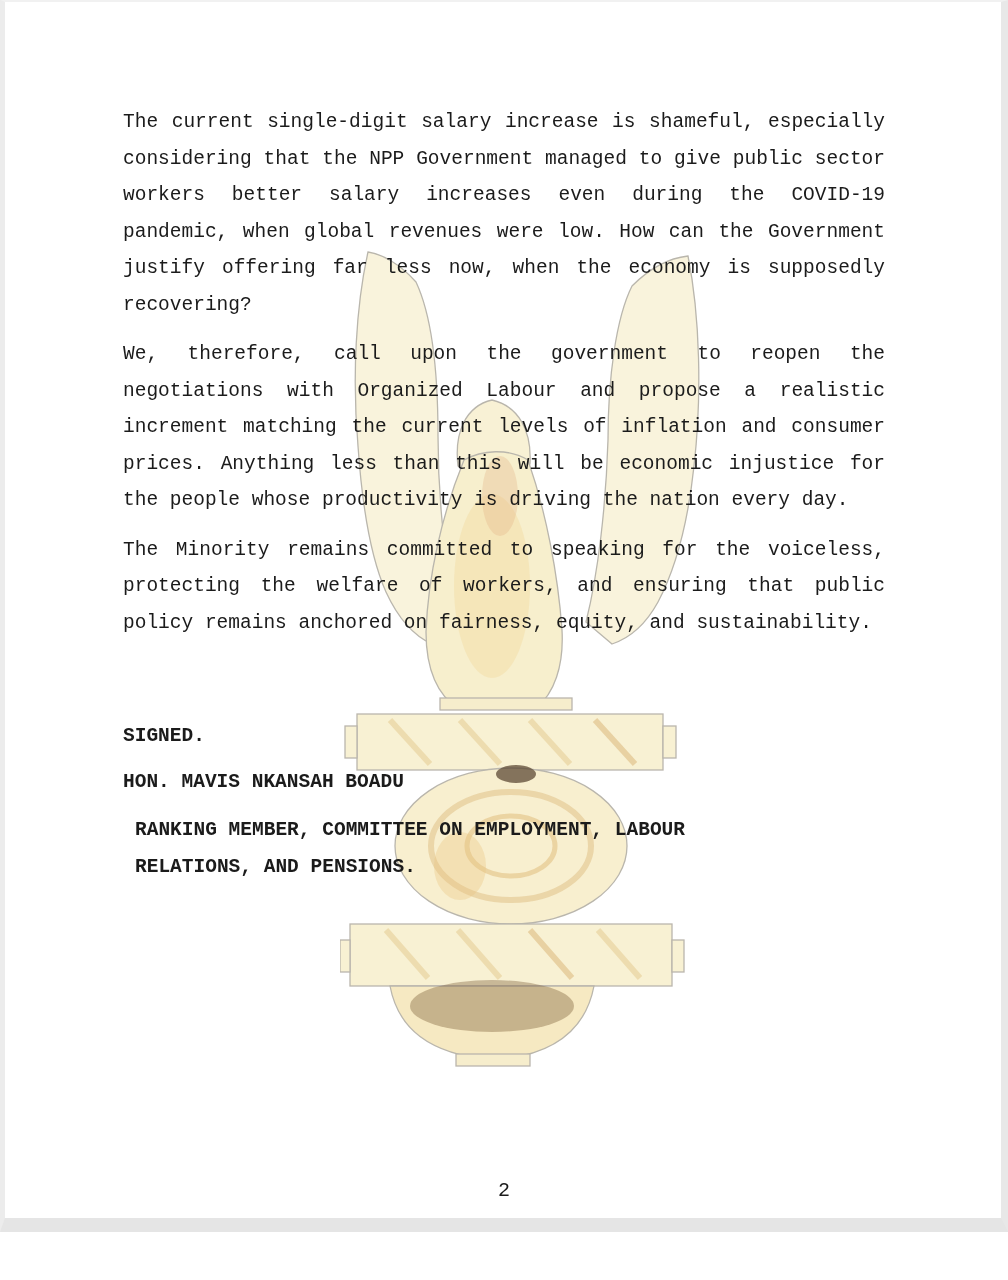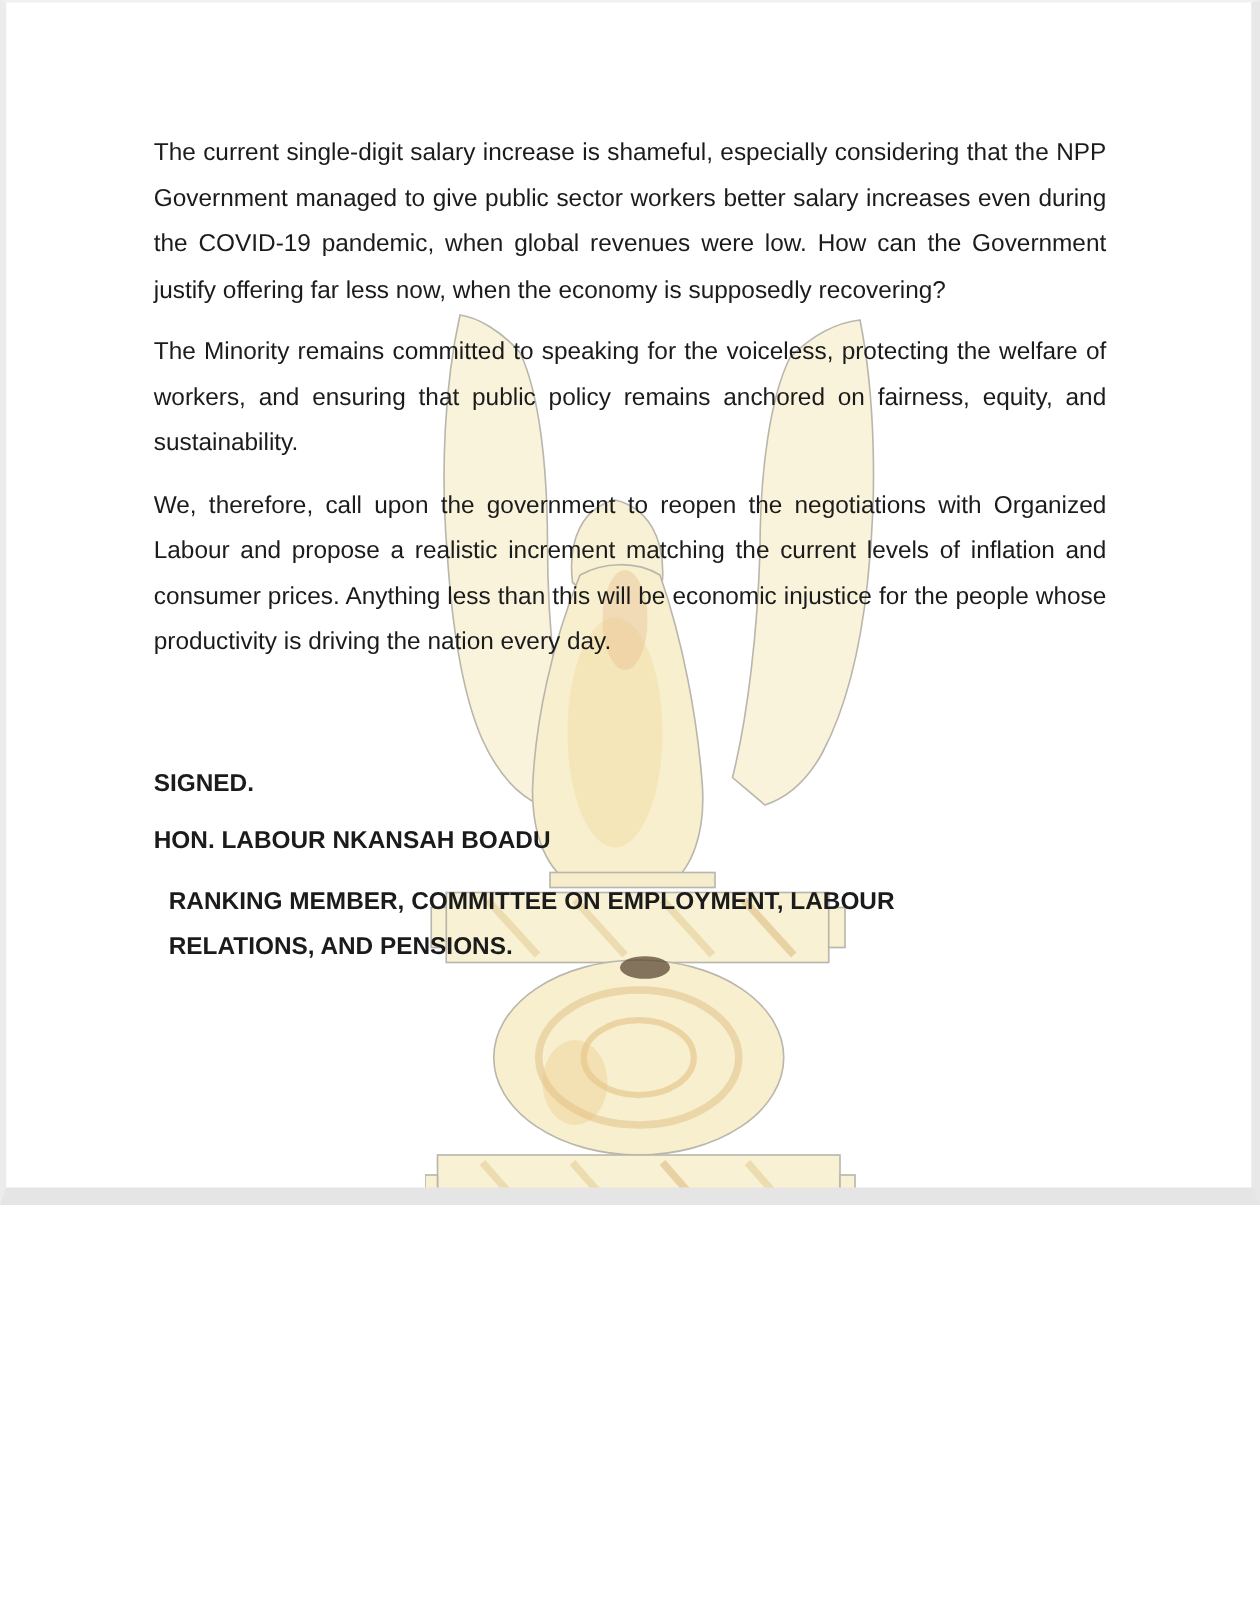--- a/index.html
+++ b/index.html
@@ -3,24 +3,24 @@
 <meta charset="utf-8">
 <style>
   html, body {
     margin: 0;
     padding: 0;
     background: #ffffff;
   }
   .page {
     position: relative;
     width: 1008px;
-    height: 964px;
+    height: 1232px;
     background: #ffffff;
     overflow: hidden;
-    font-family: Liberation Sans, sans-serif;
+    font-family: Liberation Mono, monospace;
     color: #1b1b1b;
   }
   
   .scan-frame {
     position: absolute;
     inset: 0;
     border-top: 2px solid #f1f1f1;
     border-left: 5px solid #ececec;
     border-right: 7px solid #e8e8e8;
     border-bottom: 14px solid #e5e5e5;
@@ -129,25 +129,25 @@
           <path d="M50 740 C 58 782, 88 808, 152 814 C 216 810, 246 782, 254 740 Z" fill="#f6e8bd"></path>
           <ellipse cx="152" cy="760" rx="82" ry="26" fill="#6e4b24" opacity="0.38" stroke="none"></ellipse>
           <rect x="116" y="808" width="74" height="12" fill="#f6ecc8"></rect>
         </g>
       </g>
     </svg>
   </div>
 
   <div class="content">
     <p>The current single-digit salary increase is shameful, especially considering that the NPP Government managed to give public sector workers better salary increases even during the COVID-19 pandemic, when global revenues were low. How can the Government justify offering far less now, when the economy is supposedly recovering?</p>
+    <p>We, therefore, call upon the government to reopen the negotiations with Organized Labour and propose a realistic increment matching the current levels of inflation and consumer prices. Anything less than this will be economic injustice for the people whose productivity is driving the nation every day.</p>
     <p>The Minority remains committed to speaking for the voiceless, protecting the welfare of workers, and ensuring that public policy remains anchored on fairness, equity, and sustainability.</p>
-    <p>We, therefore, call upon the government to reopen the negotiations with Organized Labour and propose a realistic increment matching the current levels of inflation and consumer prices. Anything less than this will be economic injustice for the people whose productivity is driving the nation every day.</p>
 
     <p class="sig signed">SIGNED.</p>
-    <p class="sig sig-name">HON. LABOUR NKANSAH BOADU</p>
+    <p class="sig sig-name">HON. MAVIS NKANSAH BOADU</p>
     <p class="sig sig-title">RANKING MEMBER, COMMITTEE ON EMPLOYMENT, LABOUR
 RELATIONS, AND PENSIONS.</p>
   </div>
 
   <div class="page-number">2</div>
 
   <div class="scan-frame"></div>
 </div>
 
 </body></html>

